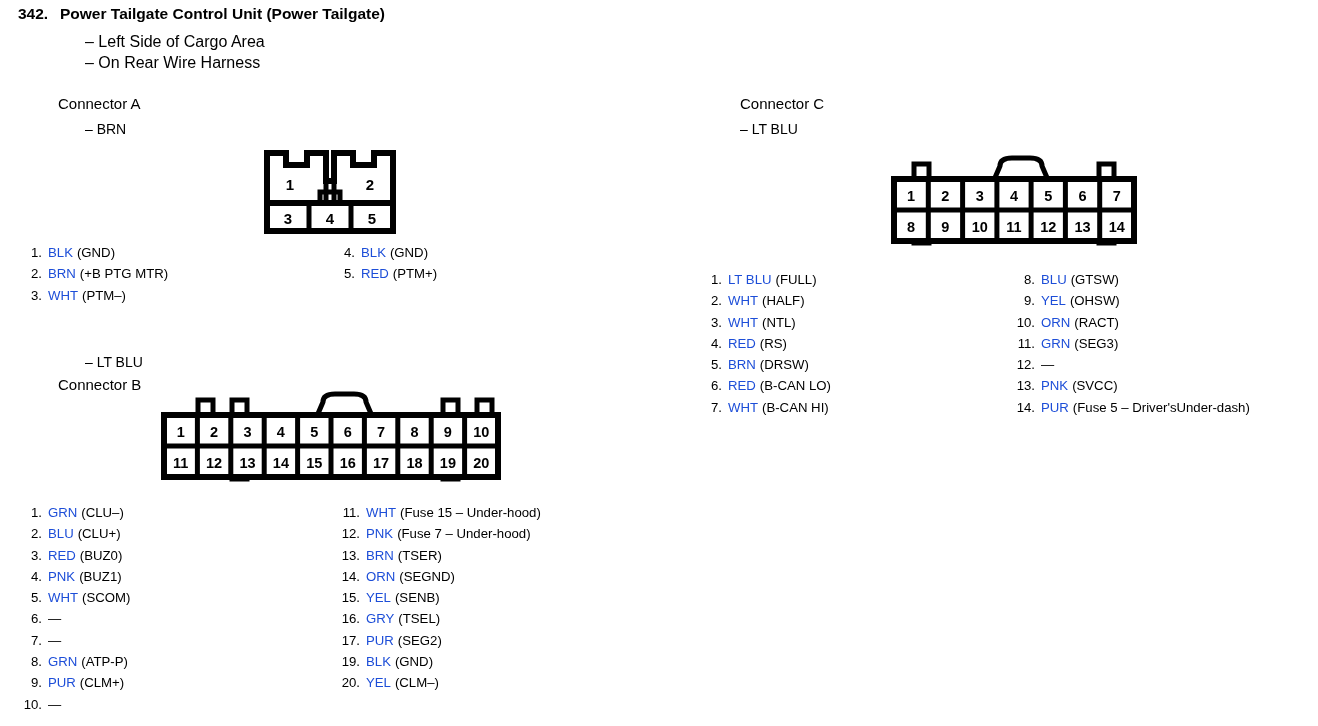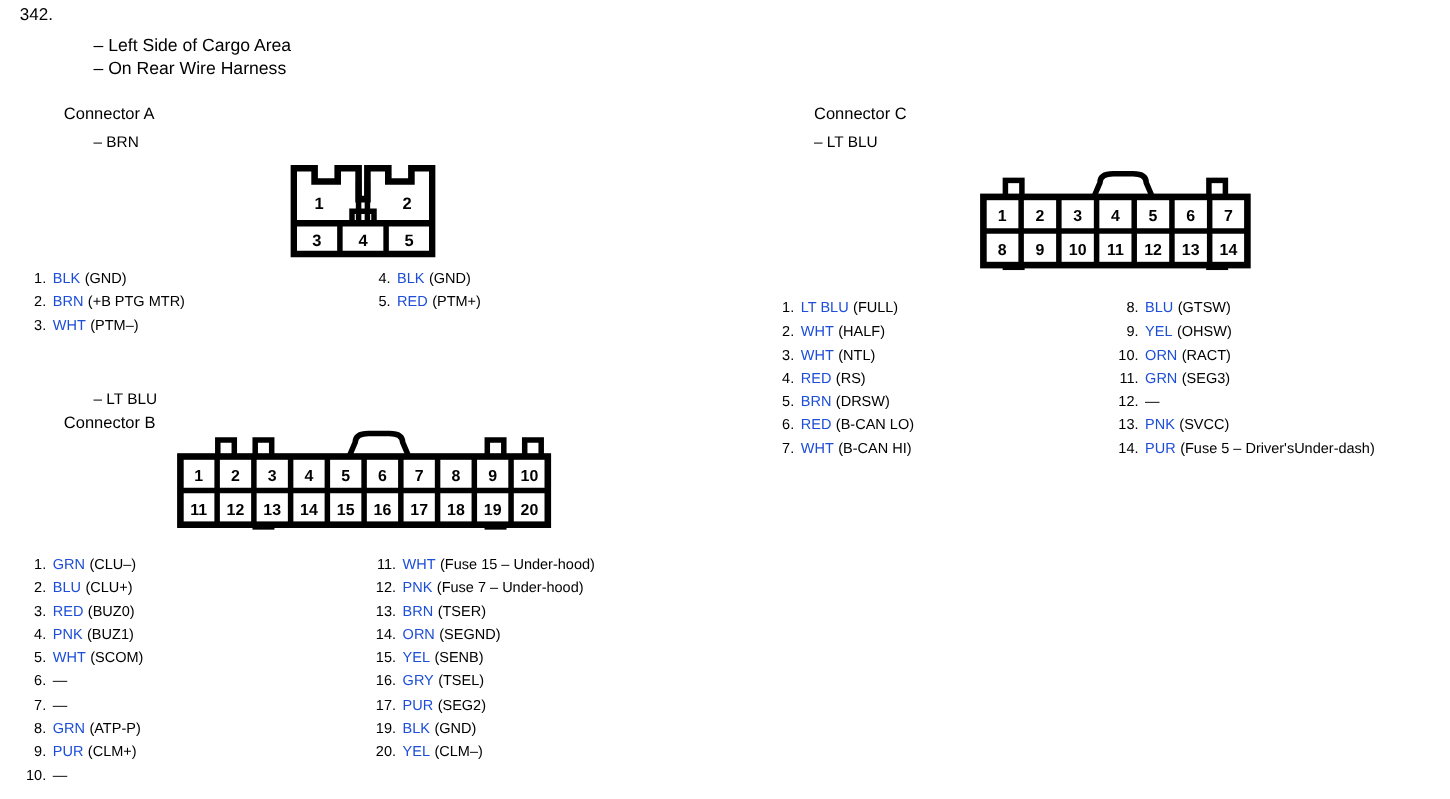--- a/index.html
+++ b/index.html
@@ -19,21 +19,21 @@
 
   
   .title-row {
     position: absolute;
     left: 18px; top: 5px;
     display: flex;
     align-items: baseline;
   }
   .title-num {
     font-size: 15.5px;
-    font-weight: normal;
+    font-weight: bold;
     letter-spacing: 0px;
     min-width: 42px;
   }
   .title-text {
     font-size: 15.5px;
     font-weight: bold;
   }
   .subtitle {
     position: absolute;
     left: 85px;
@@ -78,20 +78,21 @@
   .conn-draw { position: absolute; }
   .conn-draw svg { display: block; }
 </style>
 </head>
 <body>
 
 <div class="page">
 
   <div class="title-row">
     <span class="title-num">342.</span>
+    <span class="title-text">Power Tailgate Control Unit (Power Tailgate)</span>
   </div>
   <div class="subtitle sub1">– Left Side of Cargo Area</div>
   <div class="subtitle sub2">– On Rear Wire Harness</div>
 
   <div class="conn-head" style="left:58px; top:95px;">Connector A</div>
   <div class="conn-sub" style="left:85px; top:121px;">– BRN</div>
 
   <div class="conn-draw" style="left:264px; top:150px;">
     <svg width="132" height="84" viewBox="0 0 132 84">
 

